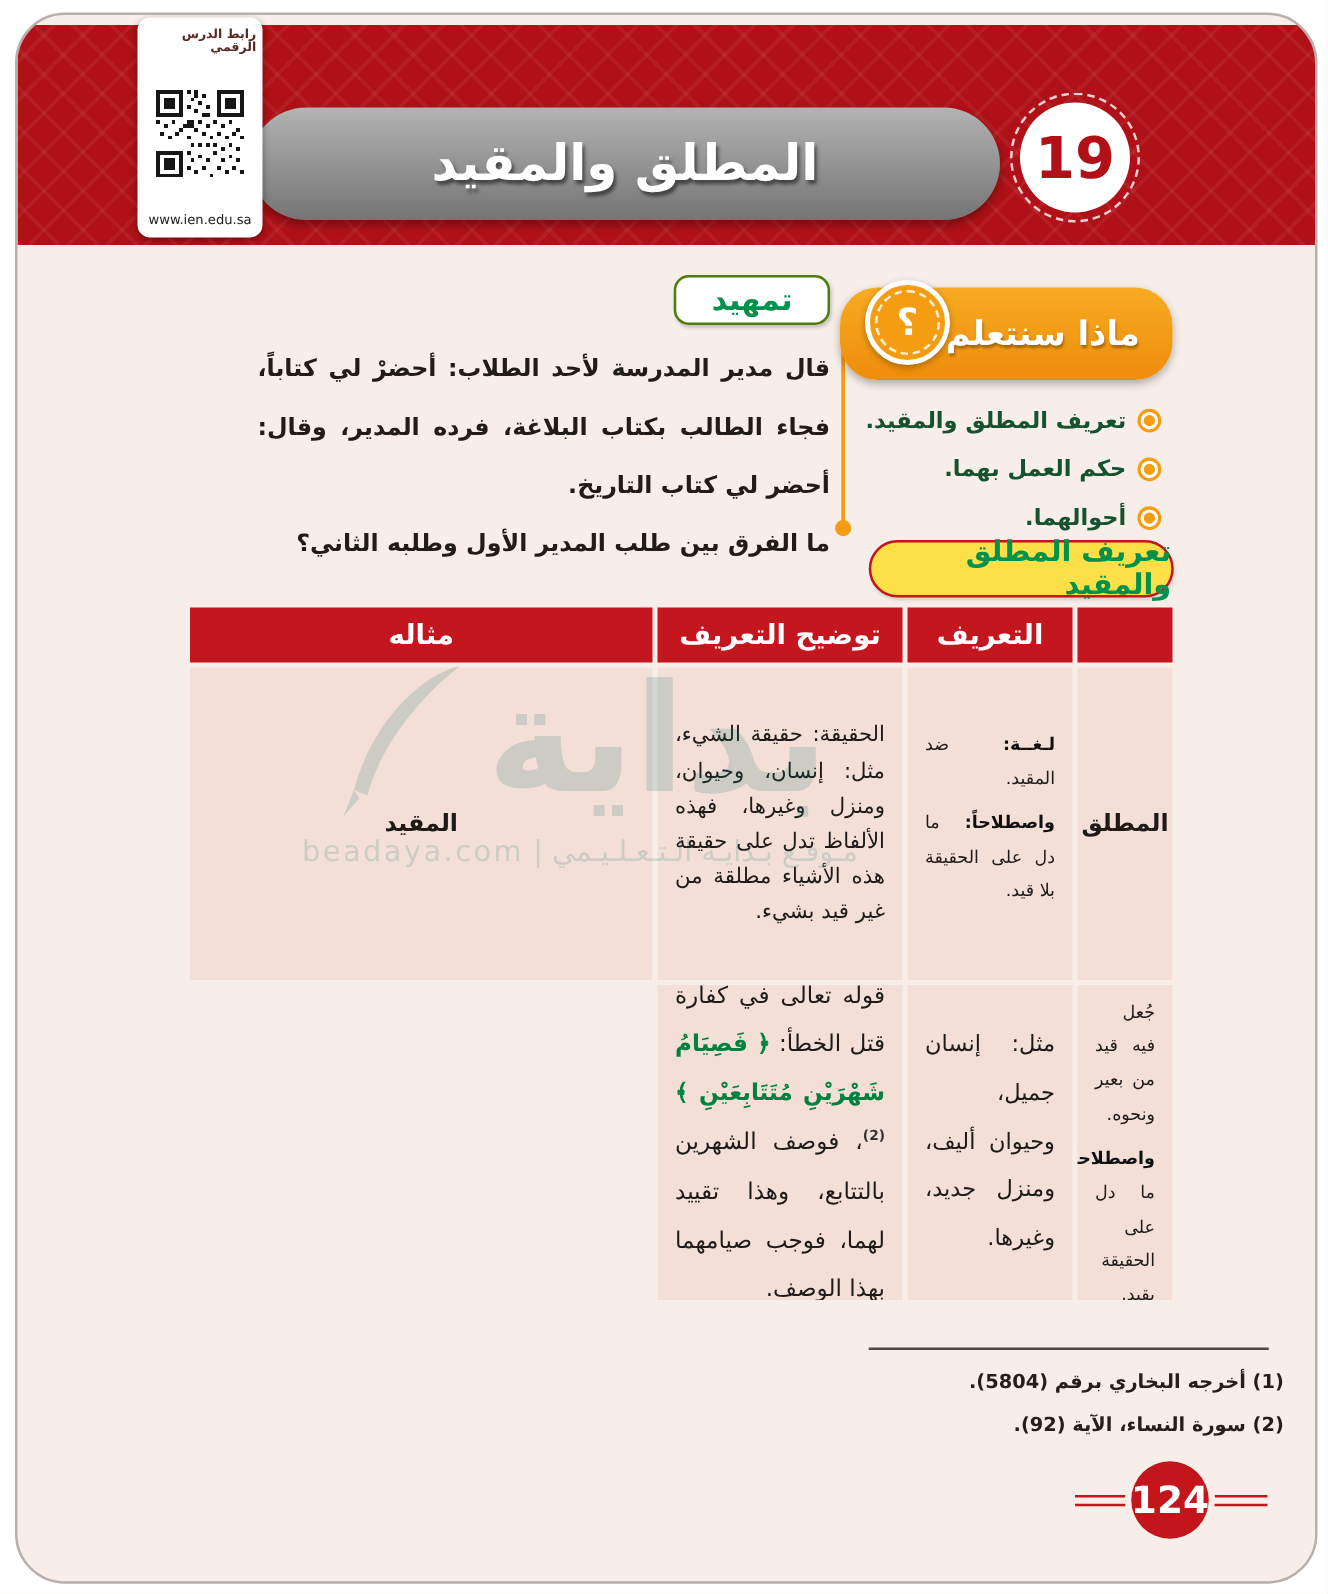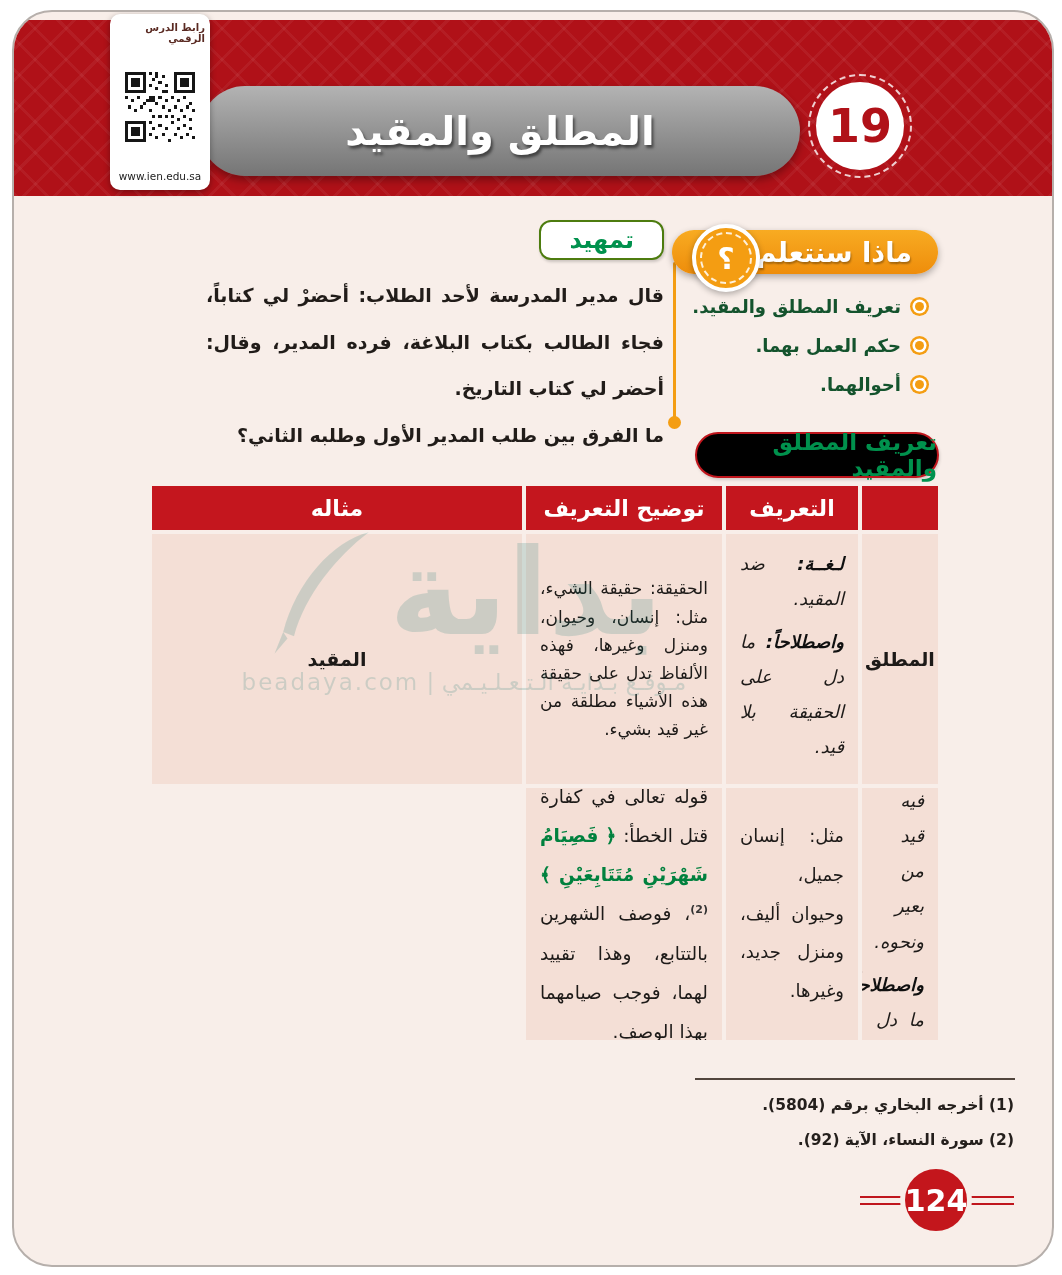--- a/index.html
+++ b/index.html
@@ -57,21 +57,21 @@
     display:inline-block;background:#fff;border:2px solid #4d7c0f;border-radius:12px;
     padding:4px 28px;color:#00914d;font-size:24px;font-weight:bold;
     box-shadow:1px 2px 3px rgba(0,0,0,.18);
   }
   .intro p{margin:12px 0 0;font-size:19px;font-weight:600;color:#211c19;line-height:2.45;}
   .intro .ip{text-align:justify;}
   .intro .iq{margin-top:0;}
   
   .learn{position:absolute;left:658px;top:218px;width:266px;}
   .learn-banner{
-    height:44px;border-radius:30px;position:relative;z-index:2;
+    height:74px;border-radius:30px;position:relative;z-index:2;
     background:linear-gradient(#f8ab22,#ee8d0b);
     box-shadow:0 3px 7px rgba(0,0,0,.3);
     display:flex;align-items:center;padding-right:26px;box-sizing:border-box;
     color:#fff;font-size:27px;font-weight:bold;text-shadow:1px 2px 2px rgba(0,0,0,.3);
   }
   .q-circle{
     position:absolute;left:20px;top:-6px;width:68px;height:68px;border-radius:50%;z-index:3;
     background:#f49d12;border:4px solid #fff;box-sizing:border-box;
     box-shadow:0 2px 6px rgba(0,0,0,.3);
     display:flex;align-items:center;justify-content:center;
@@ -84,21 +84,21 @@
   .learn-dot{position:absolute;left:-4px;top:186px;width:13px;height:13px;border-radius:50%;background:#f49d12;}
   .learn-items{margin:22px 10px 0 0;position:relative;}
   .learn-item{display:flex;align-items:center;margin-bottom:18px;font-size:18px;font-weight:bold;color:#14532d;}
   .bullet{
     flex:0 0 auto;width:9px;height:9px;border-radius:50%;background:#f49d12;
     box-shadow:0 0 0 2.5px #fff,0 0 0 5px #f49d12;margin-left:14px;margin-right:4px;
   }
   
   .section-pill{
     position:absolute;left:681px;top:420px;width:244px;height:46px;box-sizing:border-box;
-    background:#000000;border:2.5px solid #c0161d;border-radius:23px;
+    background:#fde047;border:2.5px solid #c0161d;border-radius:23px;
     display:flex;align-items:center;justify-content:center;
     color:#00914d;font-size:23px;font-weight:bold;
     box-shadow:1px 2px 3px rgba(0,0,0,.15);
     text-align:right;
   }
   
   .def-table{
     position:absolute;left:138px;top:474px;width:786px;
     display:grid;grid-template-columns:76px 132px 196px 1fr;
     grid-template-rows:44px 250px 252px;gap:4px;direction:rtl;
@@ -107,32 +107,32 @@
     background:#c4161e;color:#fff;font-size:22px;font-weight:bold;
     display:flex;align-items:center;justify-content:center;
   }
   .bc{
     background:#f4dfd6;color:#1d1a18;overflow:hidden;box-sizing:border-box;
     padding:12px 14px;display:flex;flex-direction:column;justify-content:center;
   }
   .lbl{align-items:center;font-size:19px;font-weight:bold;padding:0;}
   .cin{width:100%;}
   .jc{text-align:justify;}
-  .def-part{font-size:18px;line-height:1.95;text-align:justify;margin-bottom:8px;font-style:italic;}
+  .def-part{font-size:14px;line-height:1.95;text-align:justify;margin-bottom:8px;}
   .kw{font-weight:bold;color:#101010;}
   .t-exp{font-size:17px;line-height:1.66;}
   .airy{font-size:18px;line-height:2.15;}
   .t-ex{font-size:18.5px;line-height:2.12;}
   .hadith{color:#2068c4;}
   .quran{color:#00813e;font-weight:bold;}
   sup.ref{font-size:11px;font-weight:bold;color:#333;}
   
   .fn-line{position:absolute;left:681px;top:1066px;width:320px;height:2px;background:#52453d;}
   .footnotes{
-    position:absolute;right:38px;top:1076px;text-align:right;
+    position:absolute;right:25px;top:1076px;text-align:right;
     font-size:15.5px;font-weight:600;color:#241f1c;line-height:2.25;
   }
   
   .pn-line{position:absolute;left:846px;width:154px;height:2px;background:#c0161d;}
   .pn-line.l1{top:1184px;}
   .pn-line.l2{top:1191px;}
   .pn-circle{
     position:absolute;left:891px;top:1157px;width:62px;height:62px;border-radius:50%;z-index:2;
     background:#c3161c;box-shadow:0 0 0 5px #f8eee9;
     display:flex;align-items:center;justify-content:center;

